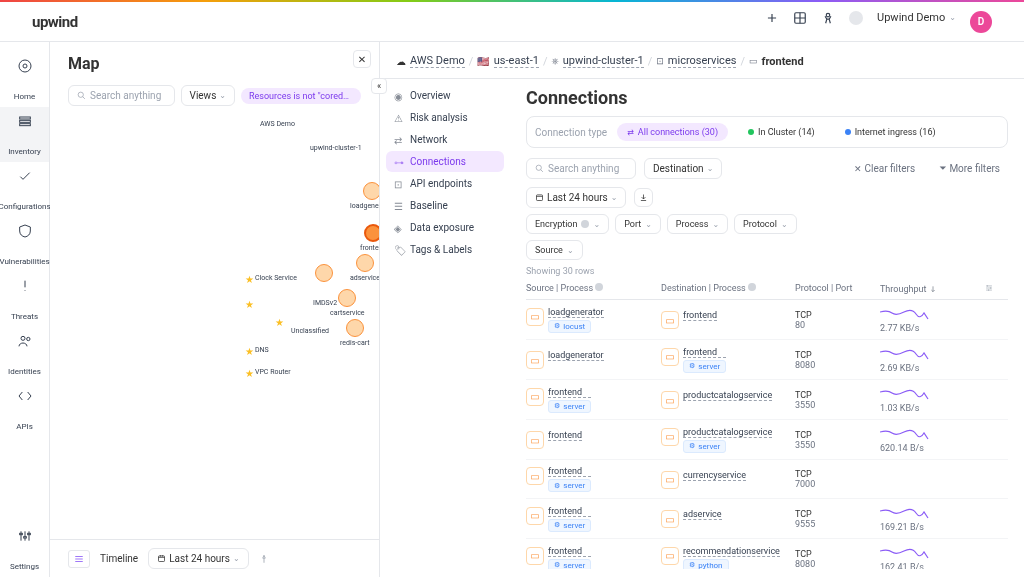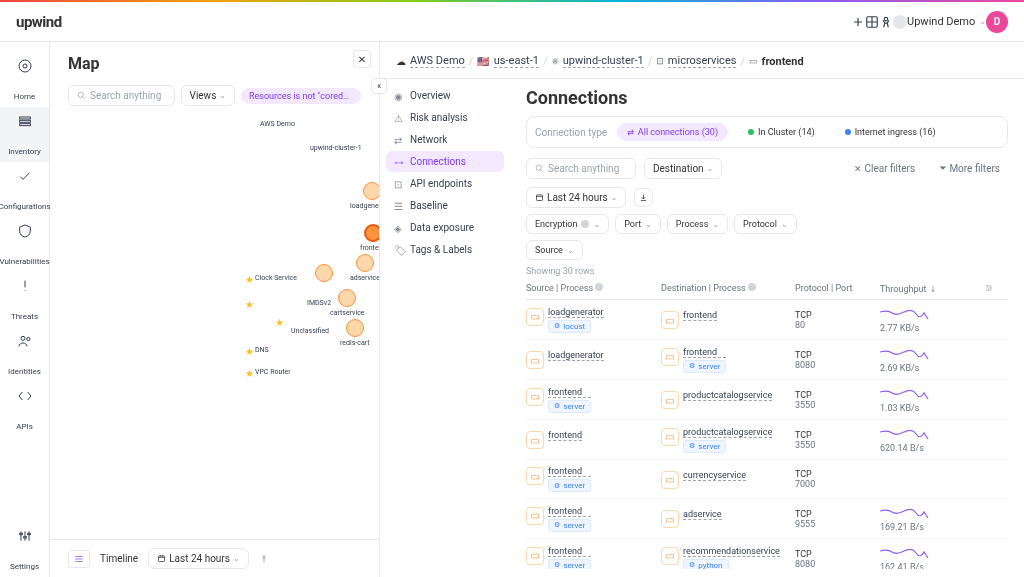--- a/index.html
+++ b/index.html
@@ -1,22 +1,22 @@
 <!DOCTYPE html>
 <html><head>
   <meta charset="utf-8">
   <style>
     * { box-sizing: border-box; margin: 0; padding: 0; }
     body { font-family: -apple-system, BlinkMacSystemFont, 'Segoe UI', Roboto, sans-serif; font-size: 12px; color: #333; background: #fff; width: 1024px; height: 577px; overflow: hidden; position: relative; }
     
     .rainbow-border { height: 2px; background: linear-gradient(90deg, #ef4444, #f59e0b, #84cc16, #06b6d4, #8b5cf6, #ec4899); }
     
-    .top-header { display: flex; align-items: center; justify-content: space-between; padding: 8px 16px; border-bottom: 1px solid #e5e7eb; height: 40px; }
+    .top-header { display: flex; align-items: center; justify-content: space-between; padding: 8px 32px; border-bottom: 1px solid #e5e7eb; height: 40px; }
     .logo { font-weight: 700; font-size: 15px; letter-spacing: -0.5px; }
-    .header-right { display: flex; align-items: center; }
+    .header-right { display: flex; align-items: flex-start; gap: 14px; }
     .header-icon { width: 14px; height: 14px; color: #374151; cursor: pointer; }
     .avatar-small { width: 14px; height: 14px; border-radius: 50%; background: #e5e7eb; }
     .user-menu { display: flex; align-items: center; gap: 4px; font-size: 11px; }
     .avatar-large { width: 22px; height: 22px; border-radius: 50%; background: #ec4899; color: #fff; display: flex; align-items: center; justify-content: center; font-size: 10px; font-weight: 600; }
     
     .main-layout { display: flex; height: calc(577px - 42px); }
     
     .left-sidebar { width: 50px; border-right: 1px solid #e5e7eb; display: flex; flex-direction: column; align-items: center; padding-top: 10px; }
     .sidebar-item { display: flex; flex-direction: column; align-items: center; gap: 18px; padding: 6px 4px; cursor: pointer; font-size: 8px; color: #374151; width: 100%; }
     .sidebar-item.active { background: #f3f4f6; }
@@ -246,21 +246,21 @@
           <div class="node-label">cartservice</div>
         </div>
       <div class="map-node" style="top:205px;left:290px;">
           <div class="node-circle"></div>
           <div class="node-label">redis-cart</div>
         </div>
 
       <div class="star-node" style="top:160px;left:195px;">★</div>
       <div class="map-label" style="top:160px;left:205px;">Clock Service</div>
       <div class="star-node" style="top:185px;left:195px;">★</div>
-      <div class="map-label" style="top:185px;left:214px;padding-left:43px;">IMDSv2</div>
+      <div class="map-label" style="top:185px;left:220px;padding-left:43px;">IMDSv2</div>
       <div class="star-node" style="top:203px;left:225px;">★</div>
       <div class="map-label" style="top:213px;left:225px;padding-left:16px;">Unclassified</div>
       <div class="star-node" style="top:232px;left:195px;">★</div>
       <div class="map-label" style="top:232px;left:205px;">DNS</div>
       <div class="star-node" style="top:254px;left:195px;">★</div>
       <div class="map-label" style="top:254px;left:205px;">VPC Router</div>
 
     </div>
     <div class="map-footer">
       <div class="legend-icon">

